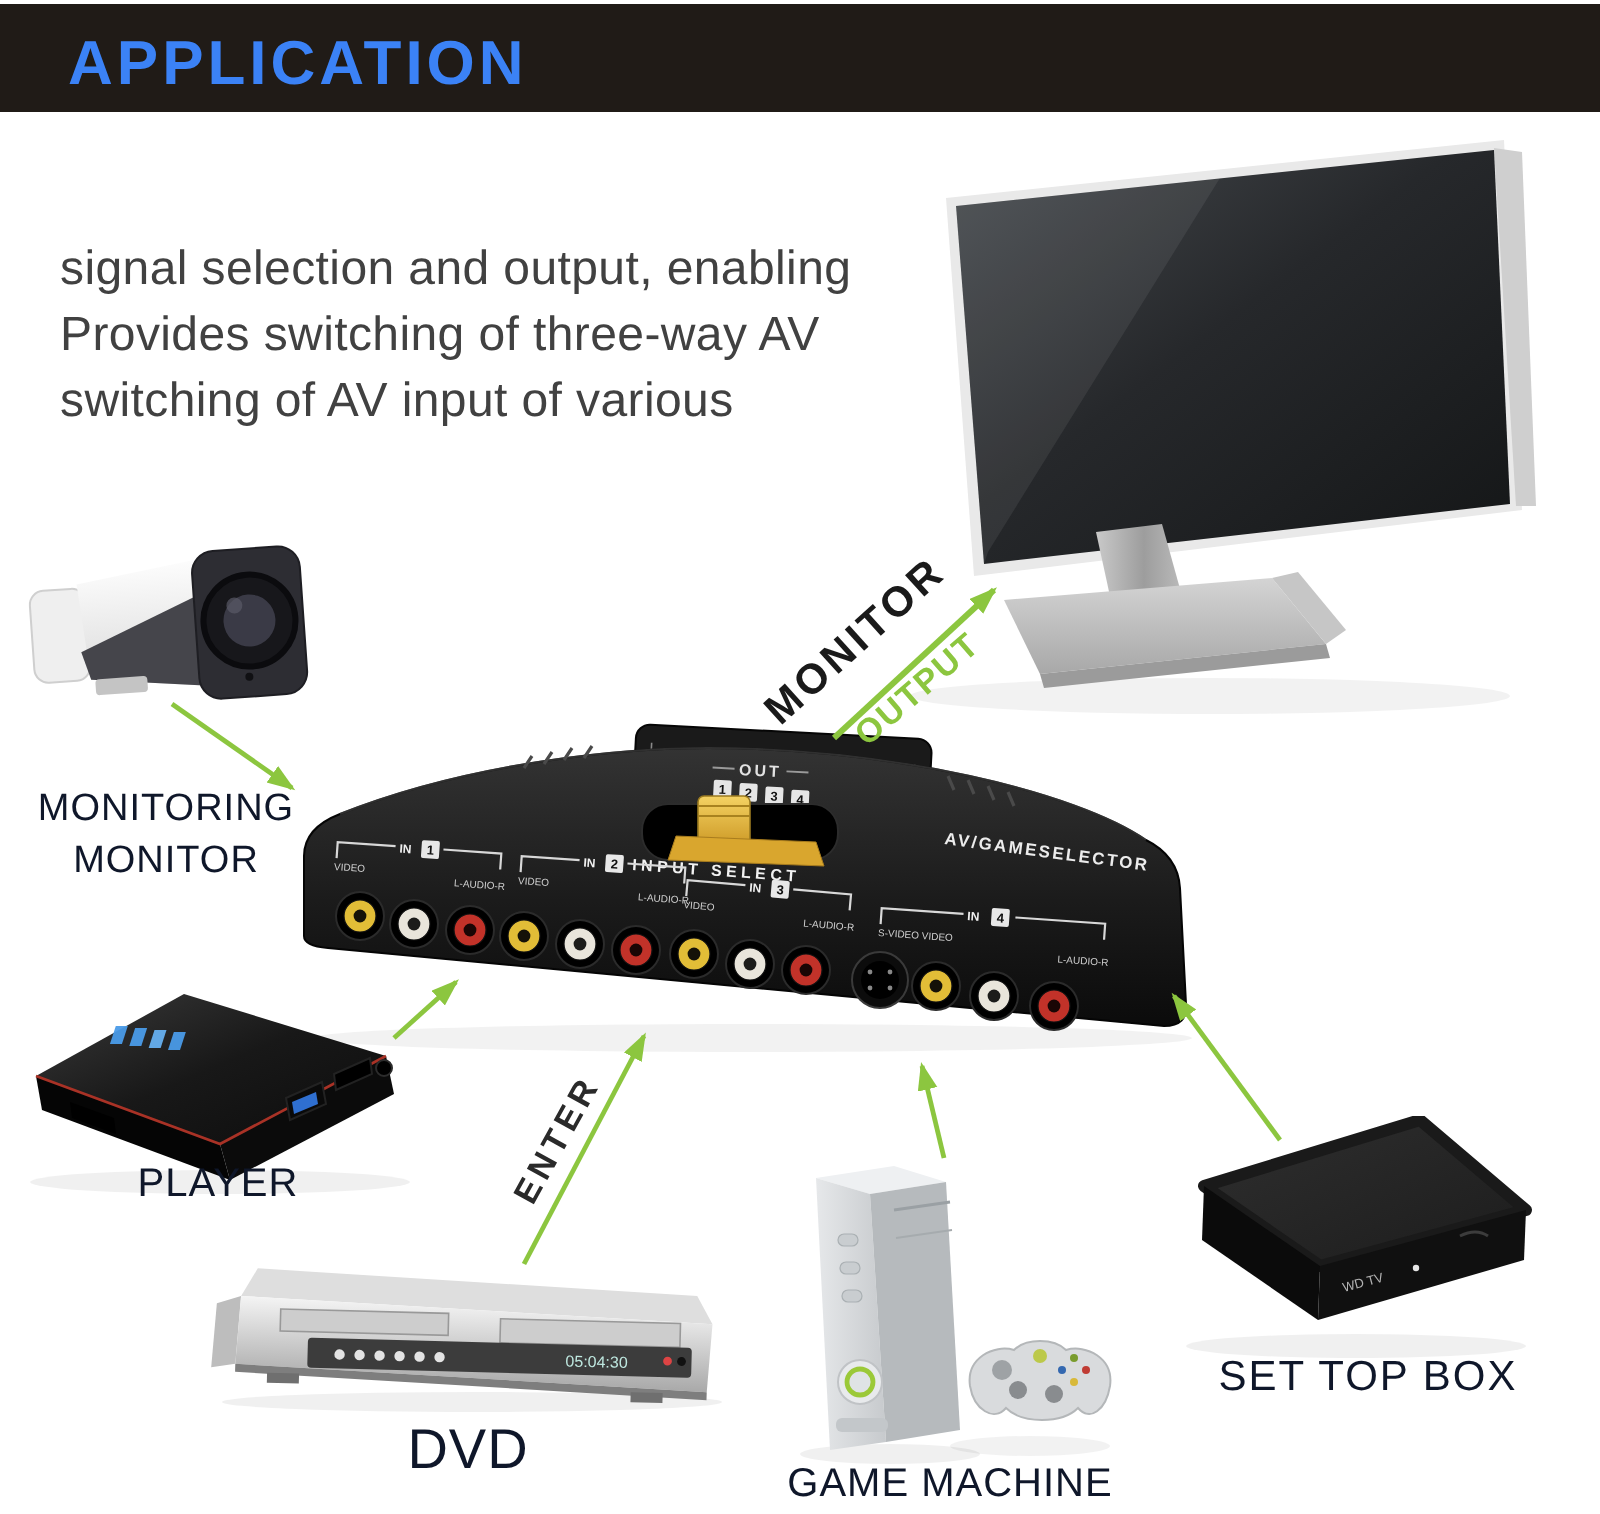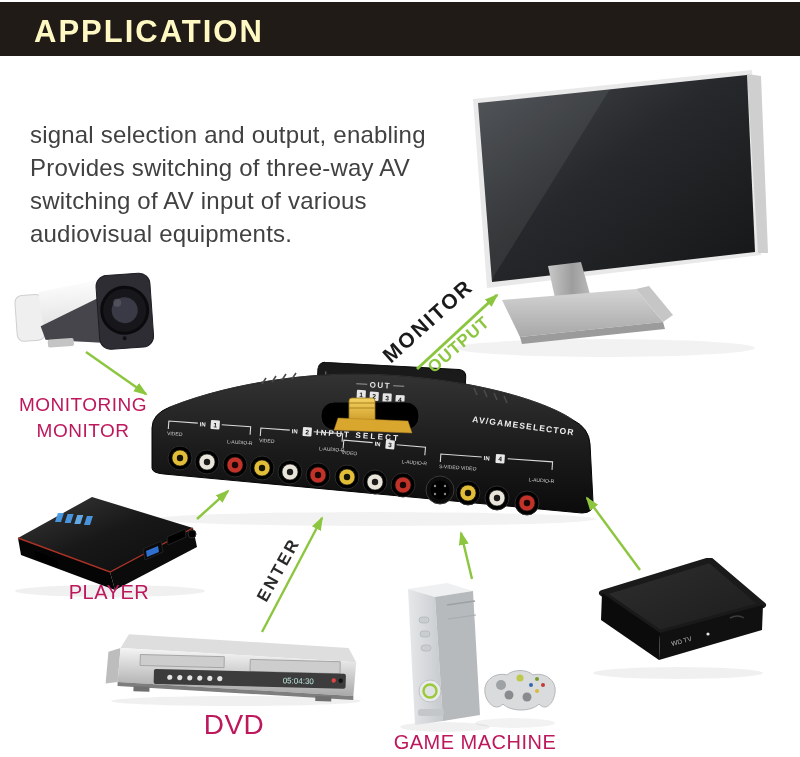--- a/index.html
+++ b/index.html
@@ -1,42 +1,41 @@
 <!DOCTYPE html>
 <html><head>
 <meta charset="utf-8">
 <style>
   html,body{margin:0;padding:0;background:#fff;}
   .canvas{position:relative;width:800px;height:757px;background:#ffffff;overflow:hidden;
           font-family:"Liberation Sans",sans-serif;}
   .header-bar{position:absolute;left:0;top:2px;width:800px;height:54px;background:#201b17;}
   .header-title{position:absolute;left:34px;top:12px;font-size:31px;font-weight:bold;
-                color:#fef9c3;letter-spacing:2px;}
+                color:#3b82f6;letter-spacing:2px;}
   .desc{position:absolute;left:30px;top:118px;font-size:24px;color:#414141;line-height:33px;
         letter-spacing:.2px;}
-  .lbl{position:absolute;color:#be185d;white-space:nowrap;}
+  .lbl{position:absolute;color:#0f172a;white-space:nowrap;}
   .lbl-center{text-align:center;}
   .rot{position:absolute;transform-origin:center center;white-space:nowrap;}
   .dev{position:absolute;}
   svg text{font-family:"Liberation Sans",sans-serif;}
 </style>
 </head>
 <body>
 
 <div class="canvas">
 
   <div class="header-bar">
     <div class="header-title">APPLICATION</div>
   </div>
 
   <div class="desc">
     <div>signal selection and output, enabling</div>
     <div>Provides switching of three-way AV</div>
     <div>switching of AV input of various</div>
-    <div>audiovisual equipments.</div>
   </div>
 
   <svg class="dev" style="left:440px;top:58px;" width="360" height="300" viewBox="0 0 360 300">
     <defs>
       <linearGradient id="scr" x1="0" y1="0" x2="1" y2="1">
         <stop offset="0" stop-color="#474b4f"></stop>
           <stop offset="0.45" stop-color="#26282b"></stop>
         <stop offset="1" stop-color="#141617"></stop>
       </linearGradient>
       <linearGradient id="silverV" x1="0" y1="0" x2="1" y2="0">
@@ -366,14 +365,15 @@
   <div class="rot" style="left:459px;top:345px;transform:translate(-50%,-50%) rotate(-41deg);font-size:17px;font-weight:bold;color:#8cc63f;letter-spacing:1px;">OUTPUT</div>
   <div class="rot" style="left:279px;top:570px;transform:translate(-50%,-50%) rotate(-61deg);font-size:17px;font-weight:bold;color:#2a2a2a;letter-spacing:2.5px;">ENTER</div>
 
   <div class="lbl lbl-center" style="left:2px;top:392px;width:162px;font-size:19px;letter-spacing:.5px;line-height:26px;">
     <div>MONITORING</div>
     <div>MONITOR</div>
   </div>
   <div class="lbl lbl-center" style="left:53px;top:581px;width:112px;font-size:20px;letter-spacing:.5px;">PLAYER</div>
   <div class="lbl lbl-center" style="left:192px;top:709px;width:84px;font-size:28px;letter-spacing:.5px;">DVD</div>
   <div class="lbl lbl-center" style="left:383px;top:731px;width:184px;font-size:20px;letter-spacing:.5px;">GAME MACHINE</div>
+  <div class="lbl lbl-center" style="left:600px;top:677px;width:168px;font-size:21px;letter-spacing:1px;">SET TOP BOX</div>
 
 </div>
 
 </body></html>

